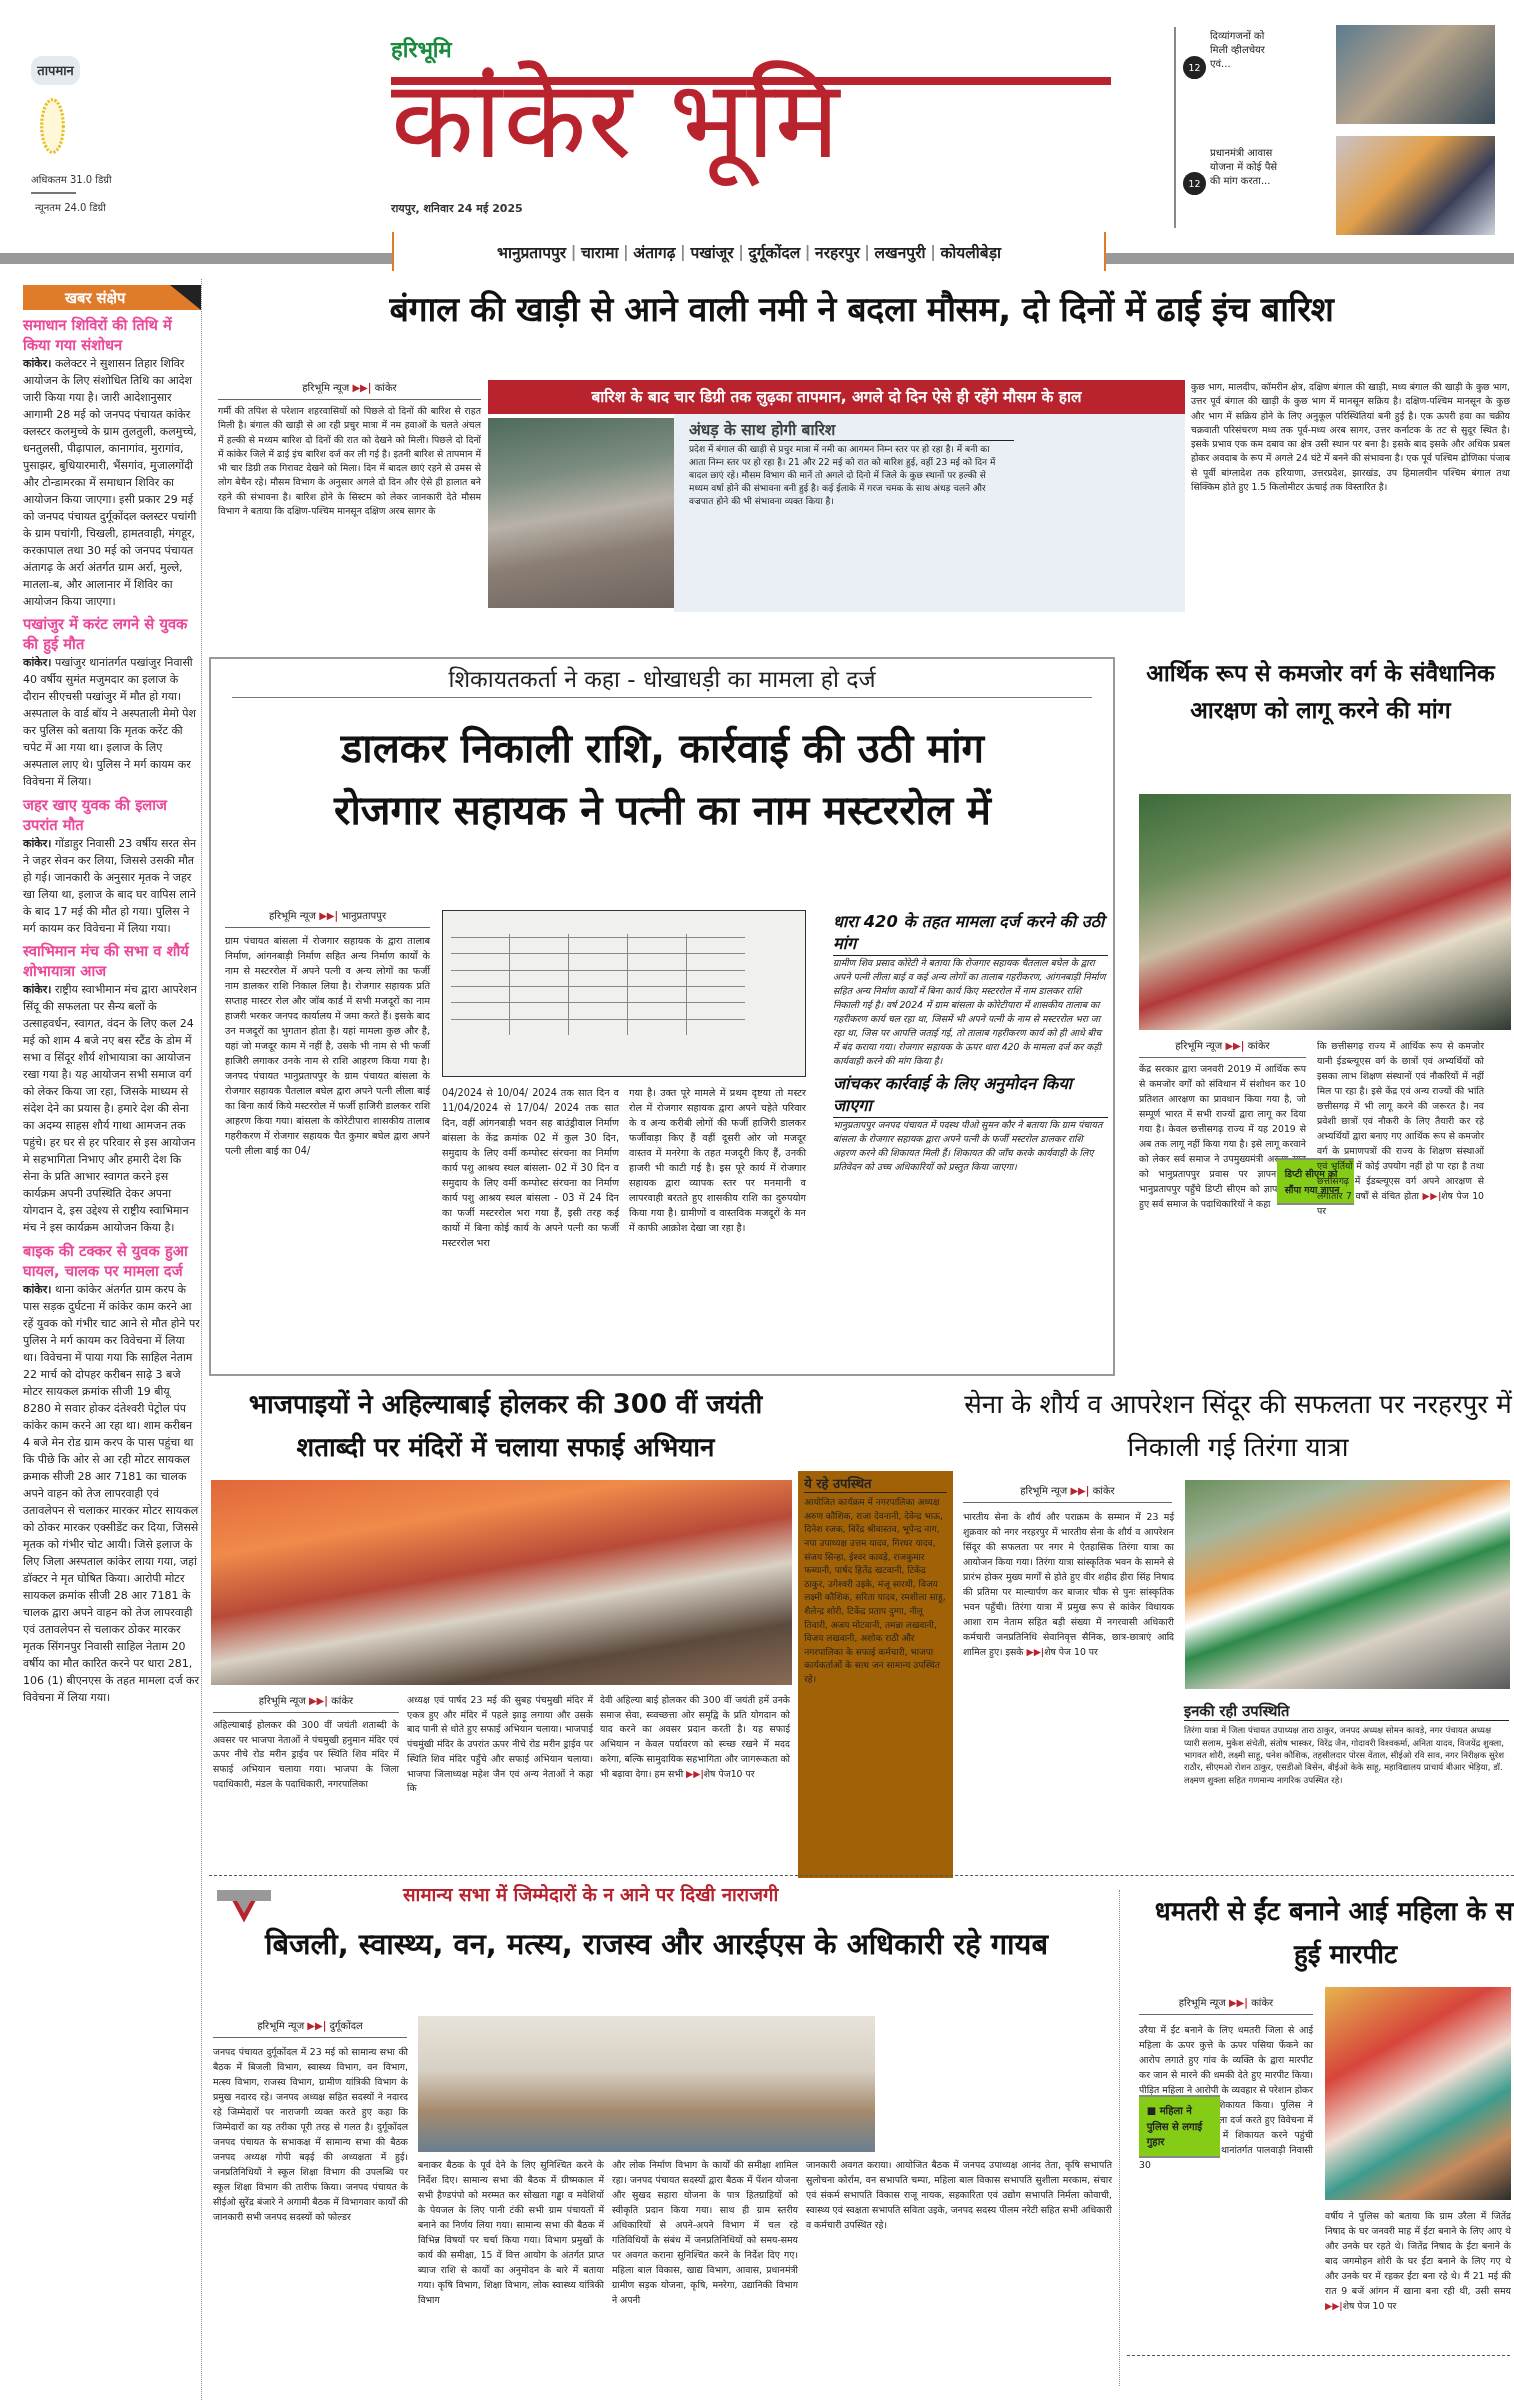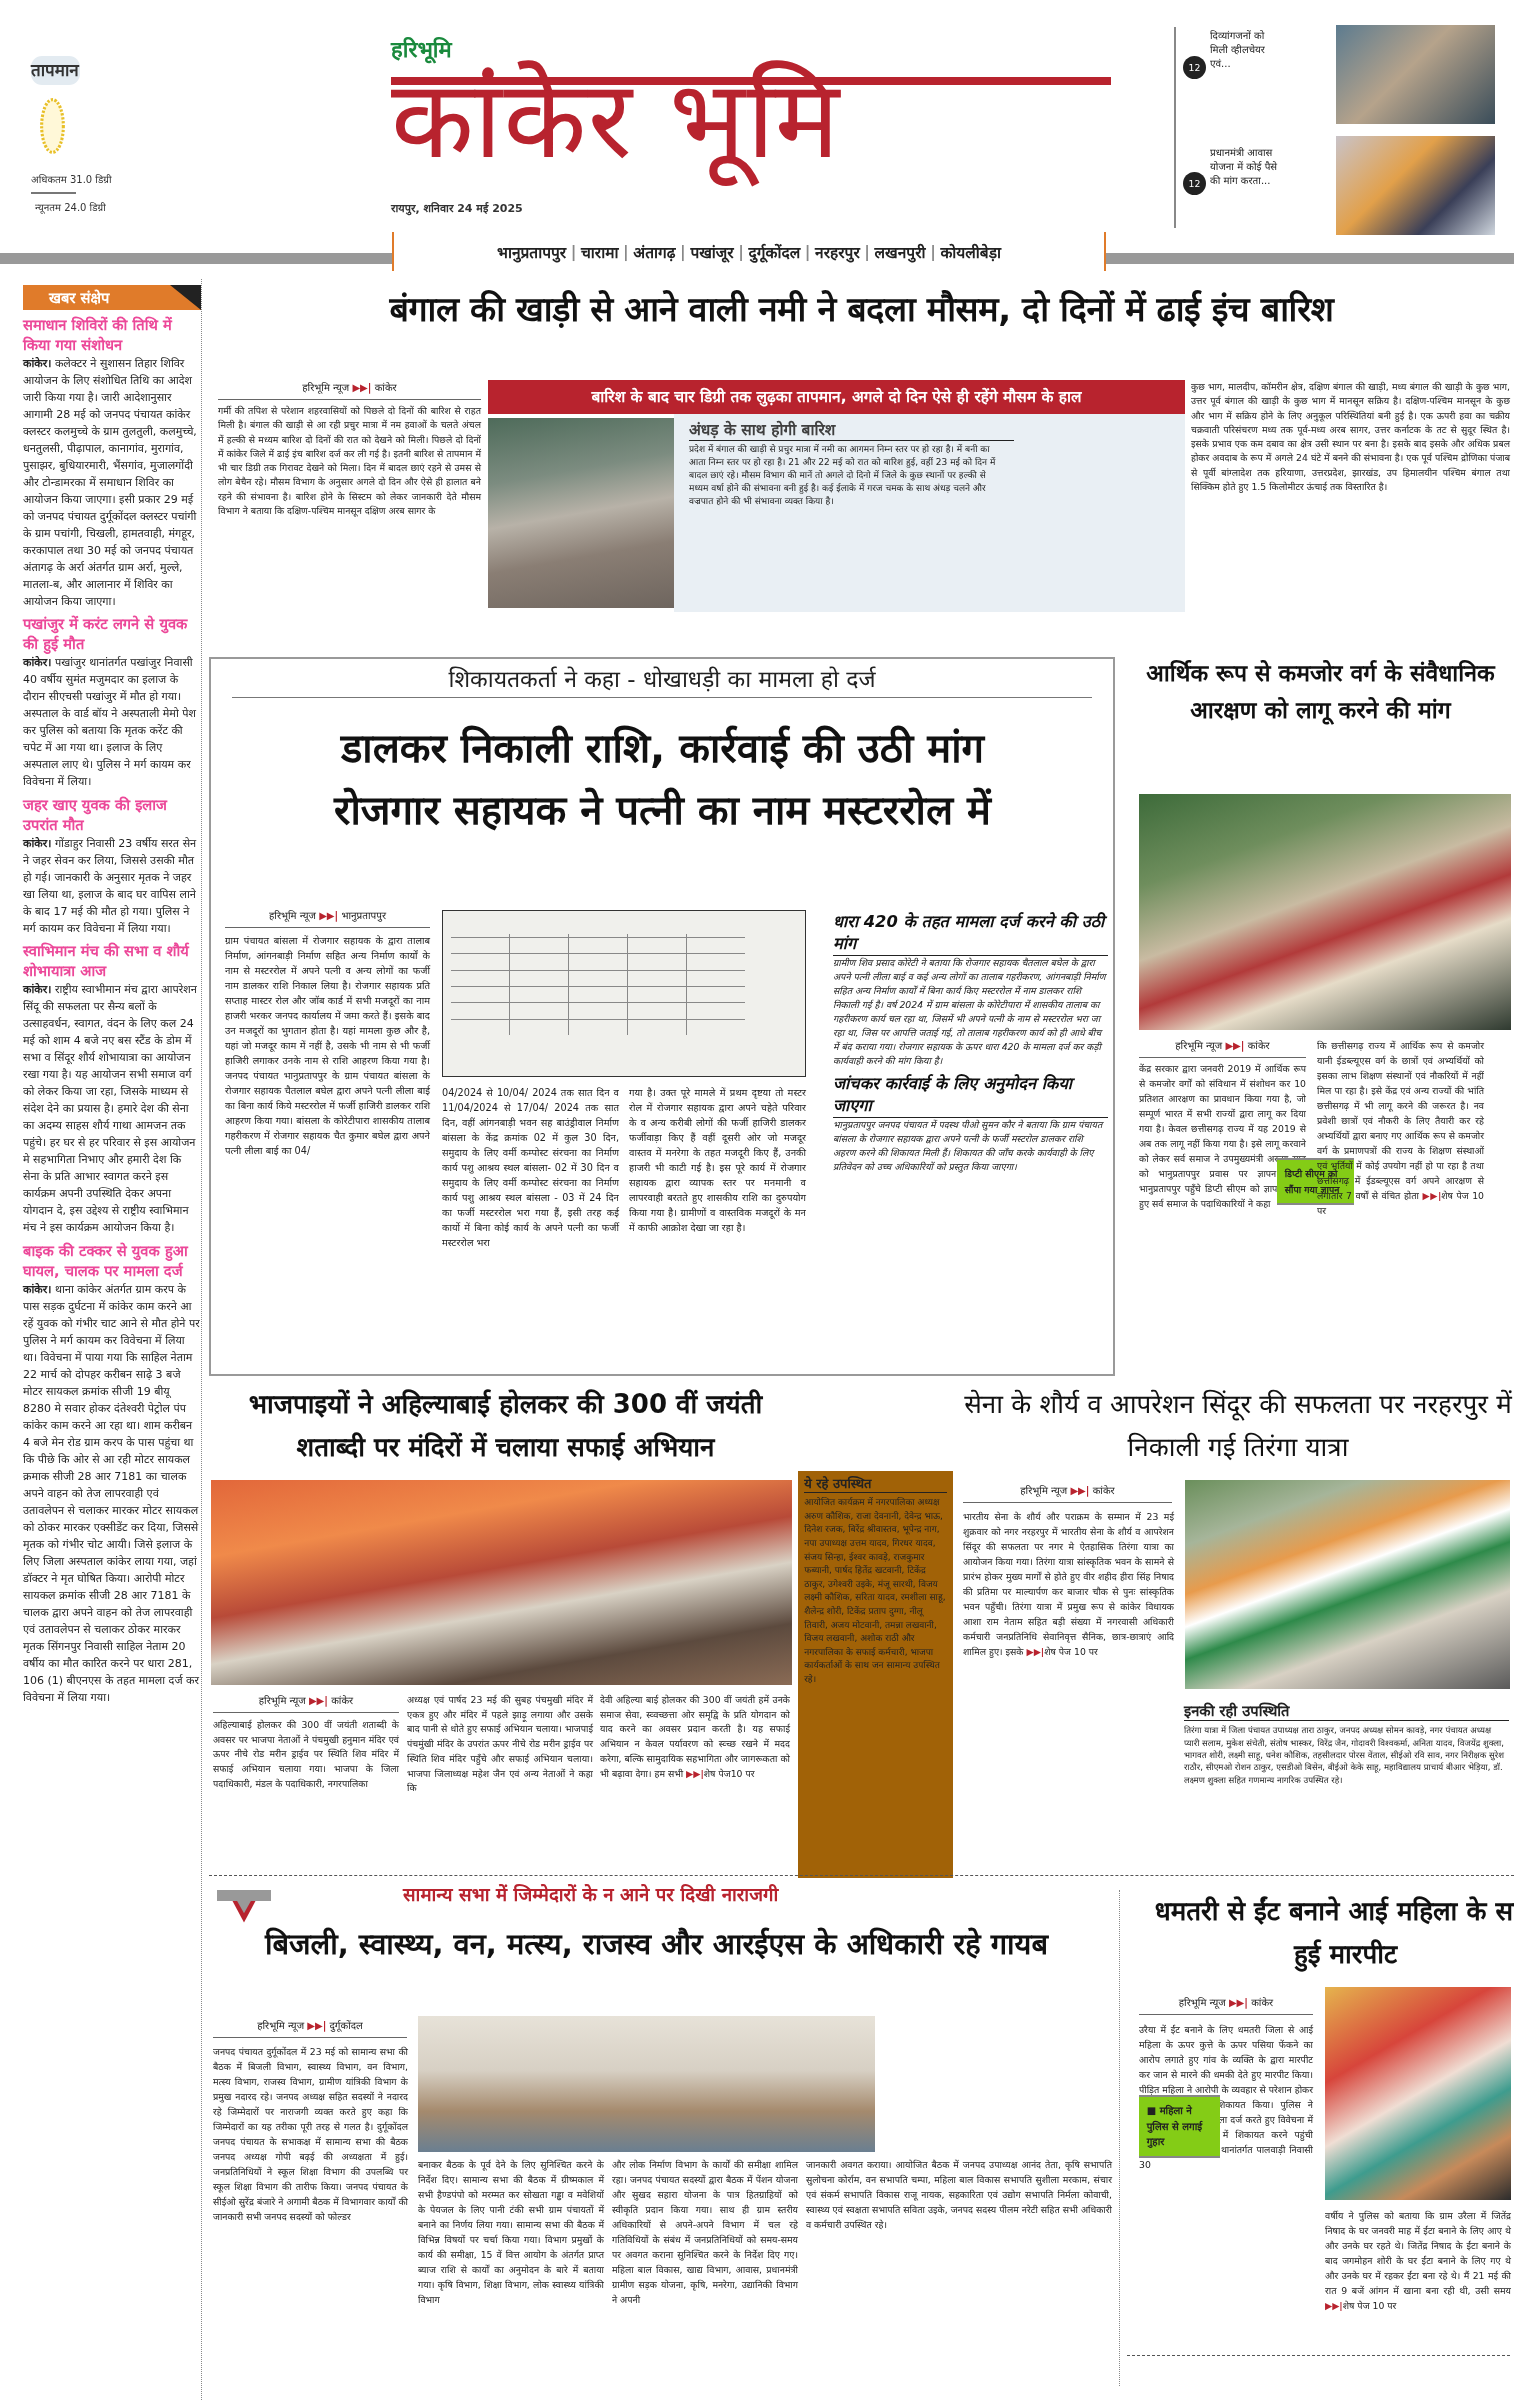--- a/index.html
+++ b/index.html
@@ -1,34 +1,34 @@
 <!DOCTYPE html>
 <html style="font-size:12.4px"><head>
 <meta charset="utf-8">
 <style>
   * { box-sizing: border-box; margin: 0; padding: 0; }
   body { width: 1514px; height: 2401px; background: #fff; font-family: "DejaVu Sans", sans-serif; color: #222; position: relative; overflow: hidden; }
   .abs { position: absolute; }
-  .weather-label { left: 31px; top: 56px; width: 49px; height: 29px; background: #e3ebf1; border-radius: 11px; font-size: 17px; line-height: 29px; font-weight: bold; color: #333; }
+  .weather-label { left: 31px; top: 56px; width: 49px; height: 29px; background: #e3ebf1; border-radius: 11px; font-size: 13px; text-align: center; line-height: 29px; font-weight: bold; color: #333; }
   .temp-max { left: 31px; top: 172px; font-size: 10px; color: #333; }
   .temp-div { left: 31px; top: 192px; width: 45px; height: 1.5px; background: #777; }
   .temp-min { left: 35px; top: 200px; font-size: 10px; color: #333; }
   .main-title { left: 391px; top: 23px; font-size: 116px; line-height: 139px; color: #b8232e; font-family: "DejaVu Sans", sans-serif; letter-spacing: 1.5px; }
   .dateline { left: 391px; top: 200px; font-size: 11px; color: #333; font-weight: bold; }
   .locality-bar { left: 0; top: 253px; width: 1514px; height: 11px; background: #999; }
   .locality-box { left: 392px; top: 232px; width: 714px; height: 39px; background: #fff; border-left: 2.3px solid #e07b2a; border-right: 2.3px solid #e07b2a; display:flex; align-items:center; justify-content:center; font-size: 15.5px; font-weight: bold; color: #222; }
   .locality-box span.sep { color: #888; margin: 0 4.6px; }
   .teaser-line { left: 1174px; top: 27px; width: 1.5px; height: 201px; background: #888; }
   .teaser { font-size: 10px; color: #222; line-height: 14px; }
   .teaser-num { width: 23px; height: 23px; border-radius: 50%; background: #222; color: #fff; font-size: 9.3px; text-align: center; line-height: 23px; }
   .teaser-img { background: linear-gradient(135deg,#5c7b8f,#b6a38b 45%,#3a4d5a); }
 
   
   .left-col { left: 23px; top: 285px; width: 178px; font-size: 11.2px; line-height: 16.3px; }
-  .khabar { background: #e07b2a; color: #fff; font-weight: bold; font-size: 14.7px; height: 25px; line-height: 25px; padding-left: 26px; position: relative; }
+  .khabar { background: #e07b2a; color: #fff; font-weight: bold; font-size: 14.7px; height: 25px; line-height: 25px; padding-left: 42px; position: relative; }
   .khabar:after { content:""; position:absolute; right:0; top:0; border-top:25px solid #222; border-left: 31px solid transparent; }
   .brief-h { font-weight: bold; font-size: 14.7px; line-height: 20px; margin-top: 4.6px; color: #ec4899; }
   .brief-p { font-size: 11px; line-height: 17px; color: #222; }
   .brief-p b { font-weight: bold; }
   .col-sep { left: 201px; top: 279px; width: 0.8px; height: 2123px; border-left: 0.8px dotted #888; }
 
   
   .h1 { left: 209px; top: 285px; width: 1305px; text-align: center; font-size: 34px; font-weight: bold; color: #111; letter-spacing: -0.4px; }
   .byline { font-size: 10px; text-align: center; color: #222; border-bottom: 1.5px solid #666; padding-bottom: 4.6px; }
   .red-bar { left: 488px; top: 380px; width: 697px; height: 34px; background: #b8232e; color: #fff; font-weight: bold; font-size: 15.5px; line-height: 34px; text-align: center; }

